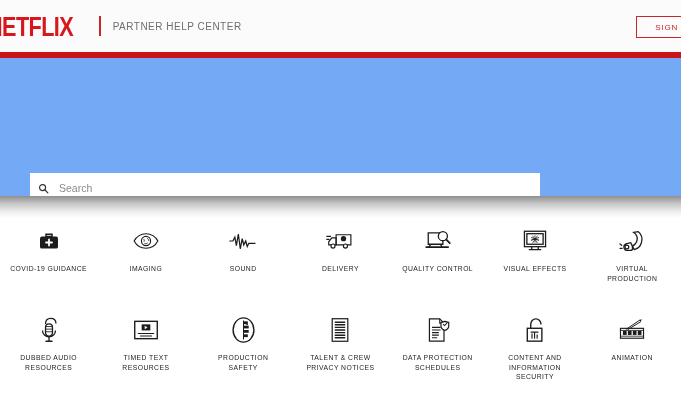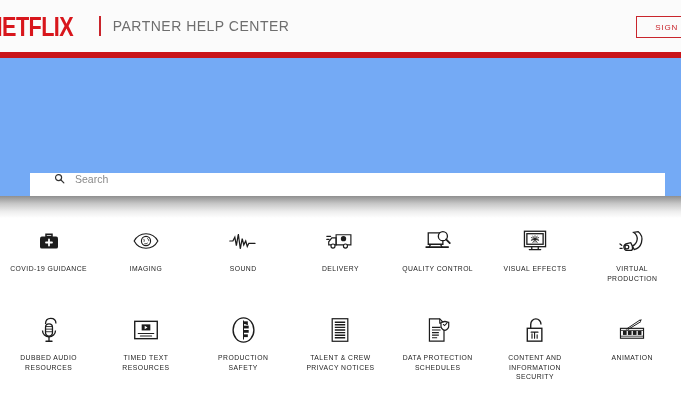--- a/index.html
+++ b/index.html
@@ -33,21 +33,21 @@
     transform-origin: left center;
     white-space: nowrap;
   }
   .brand-divider {
     width: 2px; height: 20px;
     background: #c9252c;
     margin-left: 20px;
   }
   .header-sub {
     margin-left: 12px;
-    font-size: 14px;
+    font-size: 10px;
     letter-spacing: 0.5px;
     color: #6e6e6e;
     white-space: nowrap;
   }
   .signin-btn {
     position: absolute;
     left: 636px; top: 16px;
     width: 74px; height: 22px;
     border: 1px solid #c9252c;
     background: transparent;
@@ -72,24 +72,24 @@
     background: #74aaf5;
   }
   .hero-shadow {
     position: absolute; top: 196px; left: 0;
     width: 681px; height: 22px;
     background: linear-gradient(to bottom, #8f8f8f 0%, #c7c7c7 35%, #ededed 70%, #ffffff 100%);
   }
   .search-box {
     position: absolute;
     left: 30px; top: 115px;
-    width: 635px; height: 30px;
+    width: 510px; height: 30px;
     background: #ffffff;
-    display: flex; 
-    padding-left: 24px;
+    display: flex; align-items: center;
+    padding-left: 8px;
     cursor: text;
   }
   .search-icon { width: 11px; height: 11px; flex: 0 0 auto; display:block; }
   .search-placeholder {
     margin-left: 10px;
     font-size: 10.5px;
     color: #8a8a8a;
   }
 
   

